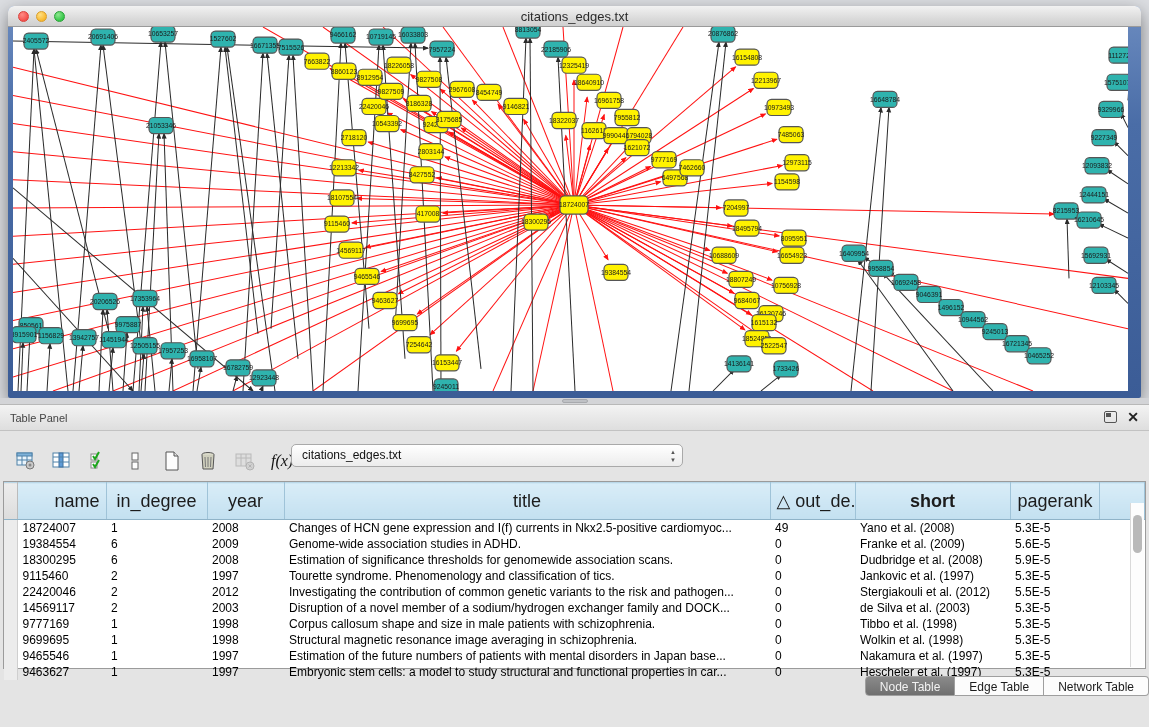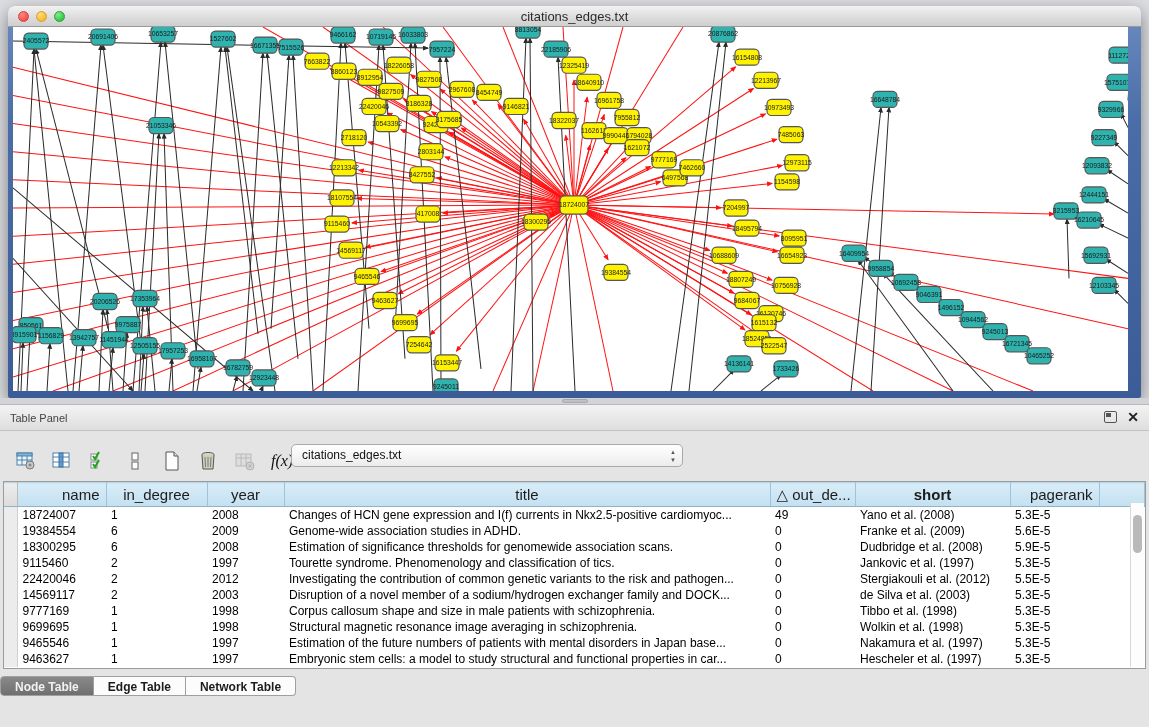--- a/index.html
+++ b/index.html
@@ -49,33 +49,33 @@
     line-height:28px; width:30px; }
   #table-select { position:absolute; left:285px; top:5px; width:392px; height:23px;
     background:linear-gradient(180deg,#ffffff,#ececec); border:1px solid #a9a9a9; border-radius:5px;
     font-size:12px; color:#111; line-height:21px; padding-left:10px; cursor:pointer; }
   #table-select .arrows { position:absolute; right:6px; top:3px; font-size:6px; color:#555; line-height:8px; text-align:center; }
 
   
   #table-box { position:absolute; left:3px; top:76px; width:1143px; height:188px;
     background:#ffffff; border:1px solid #9b9b9b; }
   #grid { width:100%; border-collapse:collapse; table-layout:fixed; font-size:12px; color:#000; }
-  #grid th { height:24px; background:linear-gradient(180deg,#d9edf8,#c3e0f0);
+  #grid th { height:37px; background:linear-gradient(180deg,#d9edf8,#c3e0f0);
     border-right:1px solid #9fc3d8; border-bottom:1px solid #8fb3c8; border-top:1px solid #b9d7e8;
-    font-weight:normal; font-size:15px; color:#1c1c1c; padding:0 6px; overflow:hidden; white-space:nowrap; }
+    font-weight:normal; font-size:18px; color:#1c1c1c; padding:0 6px; overflow:hidden; white-space:nowrap; }
   #grid td { height:16px; padding:0 5px; overflow:hidden; white-space:nowrap; text-overflow:ellipsis; }
   #grid col.gutter-col { width:13px; }
   #grid th.gutter { background:linear-gradient(180deg,#ededed,#dcdcdc); border-right:1px solid #bbb; }
   #grid td.gutter { background:#ececec; border-right:1px solid #cfcfcf; }
   #vscroll { position:absolute; right:1px; top:21px; width:14px; bottom:1px;
     background:#fdfdfd; border-left:1px solid #d9d9d9; }
   #vthumb { position:absolute; left:2px; top:12px; width:9px; height:38px; border-radius:5px; background:#b9b9b9; }
 
   
-  #tabs { position:absolute; left:0; right:0; top:271px; height:22px; text-align:left;font-weight:bold; }
+  #tabs { position:absolute; left:0; right:0; top:271px; height:22px; text-align:right; }
   .seg { display:inline-block; height:20px; line-height:20px; padding:0 14px; font-size:12px;
     background:#fcfcfc; color:#1c1c1c; border:1px solid #9f9f9f; border-left:none; cursor:pointer; }
   .seg.first { border-left:1px solid #9f9f9f; border-radius:4px 0 0 4px; }
   .seg.last { border-radius:0 4px 4px 0; }
   .seg.selected { background:linear-gradient(180deg,#8a8a8a,#6f6f6f); color:#f2f2f2; }
 
   
   #statusbar { position:absolute; left:0; right:0; bottom:0; height:25px; }
   #memory-label { position:absolute; right:34px; bottom:6px; font-size:11px; color:#222; }
   #memory-dot { position:absolute; right:12px; bottom:4px; width:14px; height:14px; border-radius:50%;

